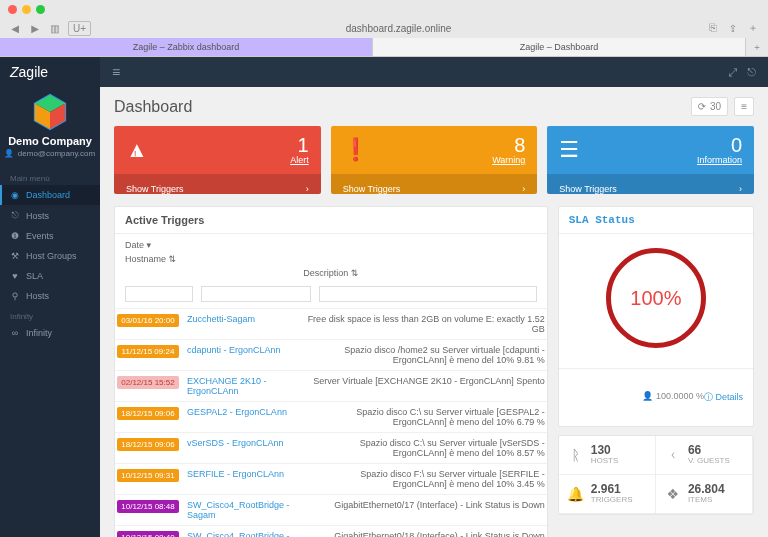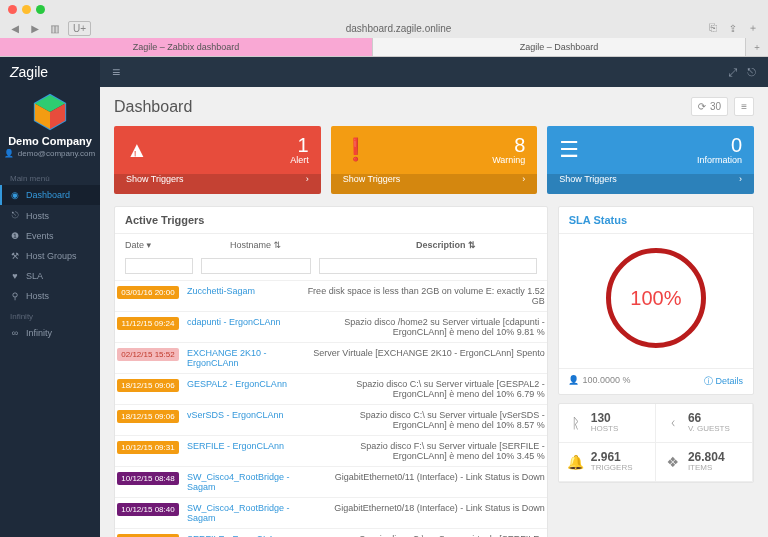--- a/index.html
+++ b/index.html
@@ -9,21 +9,21 @@
 .browser-chrome { background: #e8e8e8; border-bottom: 1px solid #ccc; }
 .titlebar { height: 18px; display: flex; align-items: center; padding: 0 8px; gap: 5px; }
 .tl-btn { width: 9px; height: 9px; border-radius: 50%; }
 .tl-red { background: #ff5f57; }
 .tl-yellow { background: #ffbd2e; }
 .tl-green { background: #28c940; }
 .nav-row { height: 20px; display: flex; align-items: center; padding: 0 8px; gap: 6px; color: #888; font-size: 10px; }
 .nav-ico { width: 14px; height: 14px; display:flex; align-items:center; justify-content:center; color:#888; }
 .url-bar { flex: 1; text-align: center; color: #666; }
 .tabs-row { height: 18px; display: flex; align-items: stretch; font-size: 9px; }
-.btab { flex:1; display:flex; align-items:center; justify-content:center; border-right:1px solid #ccc; color:#555; background:#f9a8d4; }
+.btab { flex:1; display:flex; align-items:center; justify-content:center; border-right:1px solid #ccc; color:#555; background:#c4b5fd; }
 .btab.active { background:#f4f4f4; }
 .btab-add { width:22px; display:flex; align-items:center; justify-content:center; color:#888; }
 
 
 .app { display:flex; height: calc(537px - 56px); }
 .sidebar { width: 100px; background: #1e2a3a; color: #8a96a6; display:flex; flex-direction:column; }
 .logo-row { height:30px; display:flex; align-items:center; padding:0 10px; color:#fff; font-weight:500; font-size:14px; }
 .logo-row .z { font-style:italic; }
 .company-block { text-align:center; padding: 6px 4px 10px; }
 .cube { width:38px; height:38px; margin:0 auto 4px; position:relative; }
@@ -45,53 +45,53 @@
 .page-title { font-size:16px; color:#555; font-weight:400; }
 .ph-actions { display:flex; gap:6px; align-items:center; color:#888; font-size:10px; }
 .ph-box { border:1px solid #ddd; padding:3px 6px; border-radius:2px; display:flex; align-items:center; gap:4px; background:#fff;}
 
 .cards { display:flex; gap:10px; margin-bottom:12px; }
 .card { flex:1; border-radius:2px; overflow:hidden; color:#fff; }
 .card-top { height:48px; display:flex; align-items:center; justify-content:space-between; padding:0 12px; }
 .card-ico { font-size:22px; }
 .card-vals { text-align:right; }
 .card-num { font-size:20px; line-height:1; }
-.card-lbl { font-size:9px; }
-.card-bot { height:20px; display:flex; align-items:flex-start; justify-content:space-between; padding:0 12px; font-size:9px; }
+.card-lbl { font-size:9px;text-decoration:underline; }
+.card-bot { height:20px; display:flex; align-items:flex-end; justify-content:space-between; padding:0 12px; font-size:9px; }
 .c-red .card-top { background:#e74c3c; } .c-red .card-bot { background:#c44133; }
 .c-orange .card-top { background:#f39c12; } .c-orange .card-bot { background:#d4870f; }
 .c-blue .card-top { background:#3498db; } .c-blue .card-bot { background:#2c81ba; }
 
 .row2 { display:flex; gap:10px; }
 .panel { background:#fff; border:1px solid #e5e5e5; border-radius:2px; }
 .panel-h { padding:7px 10px; font-size:11px; color:#555; font-weight:600; border-bottom:1px solid #eee; }
 .triggers-panel { flex:2.2; }
 .side-col { flex:1; display:flex; flex-direction:column; gap:8px; }
 
-.thead { display:flex; padding:6px 10px; font-size:9px; color:#666; gap:15px; }
+.thead { display:flex; padding:6px 10px; font-size:9px; color:#666; gap:4px;flex-direction:column; }
 .th-date { width:68px; }
-.th-host { width:110px;margin-left:22px; }
-.th-desc { flex:1; text-align:center;font-weight:bold; }
+.th-host { width:110px; }
+.th-desc { flex:1; text-align:center; }
 .filter-row { display:flex; padding:2px 10px 6px; gap:8px; }
 .filter-row input { height:16px; border:1px solid #ddd; font-size:9px; padding:0 3px; }
 .f-date { width:68px; }
 .f-host { width:110px; }
 .f-desc { flex:1; }
 
 .trow { display:flex; padding:5px 2px; gap:8px; font-size:9px; border-top:1px solid #f0f0f0; align-items:flex-start; }
 .badge { color:#fff; padding:2px 4px; border-radius:2px; font-size:8px; width:62px; text-align:center; }
 .b-orange { background:#f39c12; }
 .b-pink { background:#f4b9bb; color:#c0392b; }
-.b-teal { background:#701a75; }
+.b-teal { background:#a21caf; }
 .host-link { color:#3498db; width:110px; }
 .desc { flex:1; color:#666;text-align:right; }
 
 .sla-body { text-align:center; padding:10px; }
 .ring { width:100px; height:100px; border-radius:50%; border:5px solid #b91c1c; display:flex; align-items:center; justify-content:center; margin:4px auto 10px; font-size:20px; color:#ef4444;}
-.sla-foot { display:flex; justify-content:space-between; font-size:9px; color:#888; border-top:1px solid #eee; padding:6px 10px; }
+.sla-foot { display:flex; justify-content:flex-end; font-size:9px; color:#888; border-top:1px solid #eee; padding:22px 10px; }
 .sla-foot .details { color:#3498db; }
 
 .stats { display:grid; grid-template-columns:1fr 1fr; }
 .stat { display:flex; align-items:center; gap:6px; padding:8px 8px; border:1px solid #eee; border-top:0; border-left:0; }
 .stat:nth-child(odd){border-left:0;}
 .stat-ico { width:18px; height:18px; color:#888; font-size:14px; display:flex; align-items:center; justify-content:center;}
 .stat-vals { line-height:1.1; }
 .stat-num { font-size:12px; color:#555; font-weight:600; }
 .stat-lbl { font-size:8px; color:#aaa; }
 </style>
@@ -278,38 +278,38 @@
                 <span class="desc">Spazio disco C:\ su Server virtuale [vSerSDS - ErgonCLAnn] è meno del 10% 8.57 %</span>
               </div>
               <div class="trow">
                 <span class="badge b-orange">10/12/15 09:31</span>
                 <span class="host-link">SERFILE - ErgonCLAnn</span>
                 <span class="desc">Spazio disco F:\ su Server virtuale [SERFILE - ErgonCLAnn] è meno del 10% 3.45 %</span>
               </div>
               <div class="trow">
                 <span class="badge b-teal">10/12/15 08:48</span>
                 <span class="host-link">SW_Cisco4_RootBridge - Sagam</span>
-                <span class="desc">GigabitEthernet0/11 (Interface) - Link Status is Down</span>
+                <span class="desc">GigabitEthernet0/17 (Interface) - Link Status is Down</span>
               </div>
               <div class="trow">
                 <span class="badge b-teal">10/12/15 08:40</span>
                 <span class="host-link">SW_Cisco4_RootBridge - Sagam</span>
                 <span class="desc">GigabitEthernet0/18 (Interface) - Link Status is Down</span>
               </div>
               <div class="trow">
                 <span class="badge b-orange">10/10/15 10:01</span>
                 <span class="host-link">SERFILE - ErgonCLAnn</span>
                 <span class="desc">Spazio disco C:\ su Server virtuale [SERFILE - ErgonCLAnn] è meno del 10%</span>
               </div>
             </div>
         </div>
 
         <div class="side-col">
           <div class="panel">
-            <div class="panel-h" style="color:#3498db;">SLA Status</div>
+            <div class="panel-h" style="color:#3498db;font-family:Liberation Mono, monospace;">SLA Status</div>
             <div class="sla-body">
               <div class="ring">100%</div>
             </div>
             <div class="sla-foot">
               <span><span>👤</span> <span>100.0000 %</span></span>
               <span class="details">ⓘ <span>Details</span></span>
             </div>
           </div>
 
           <div class="panel">

